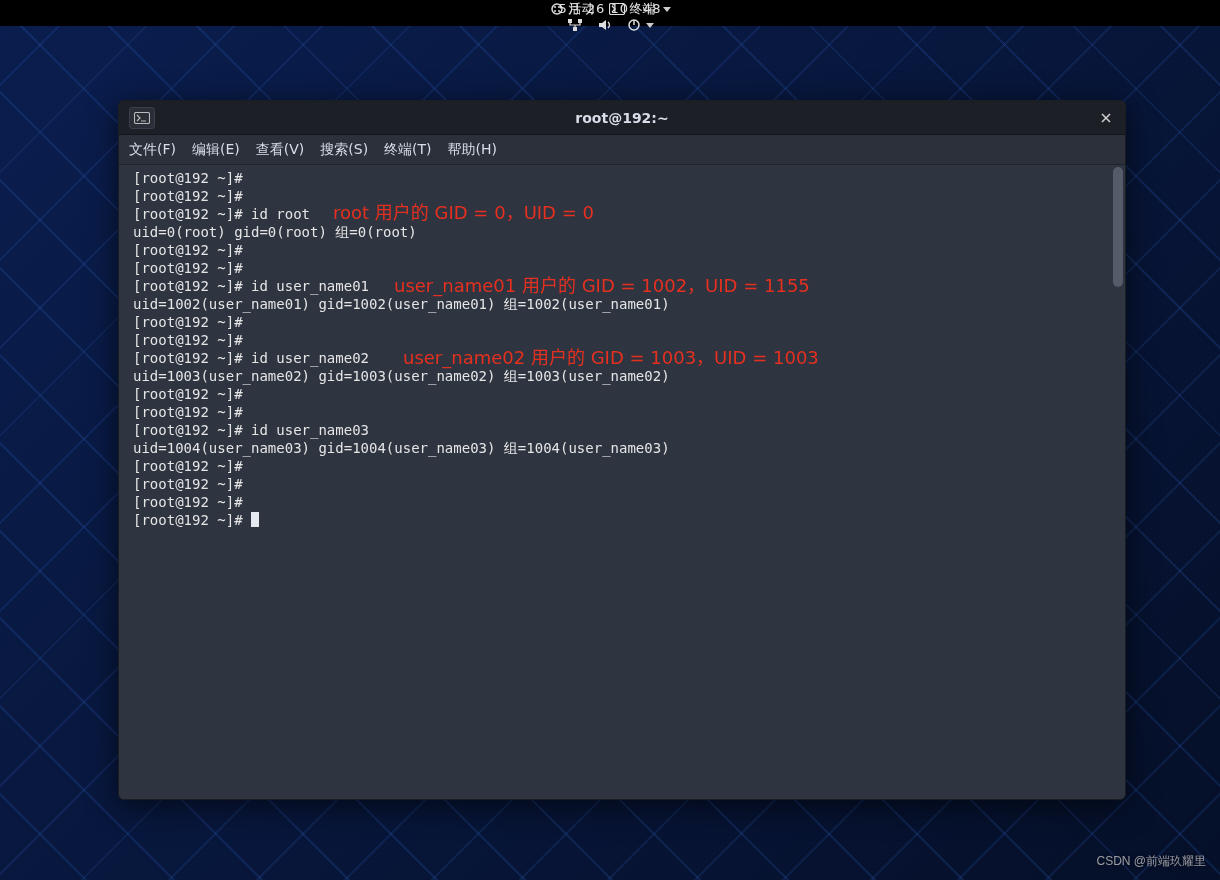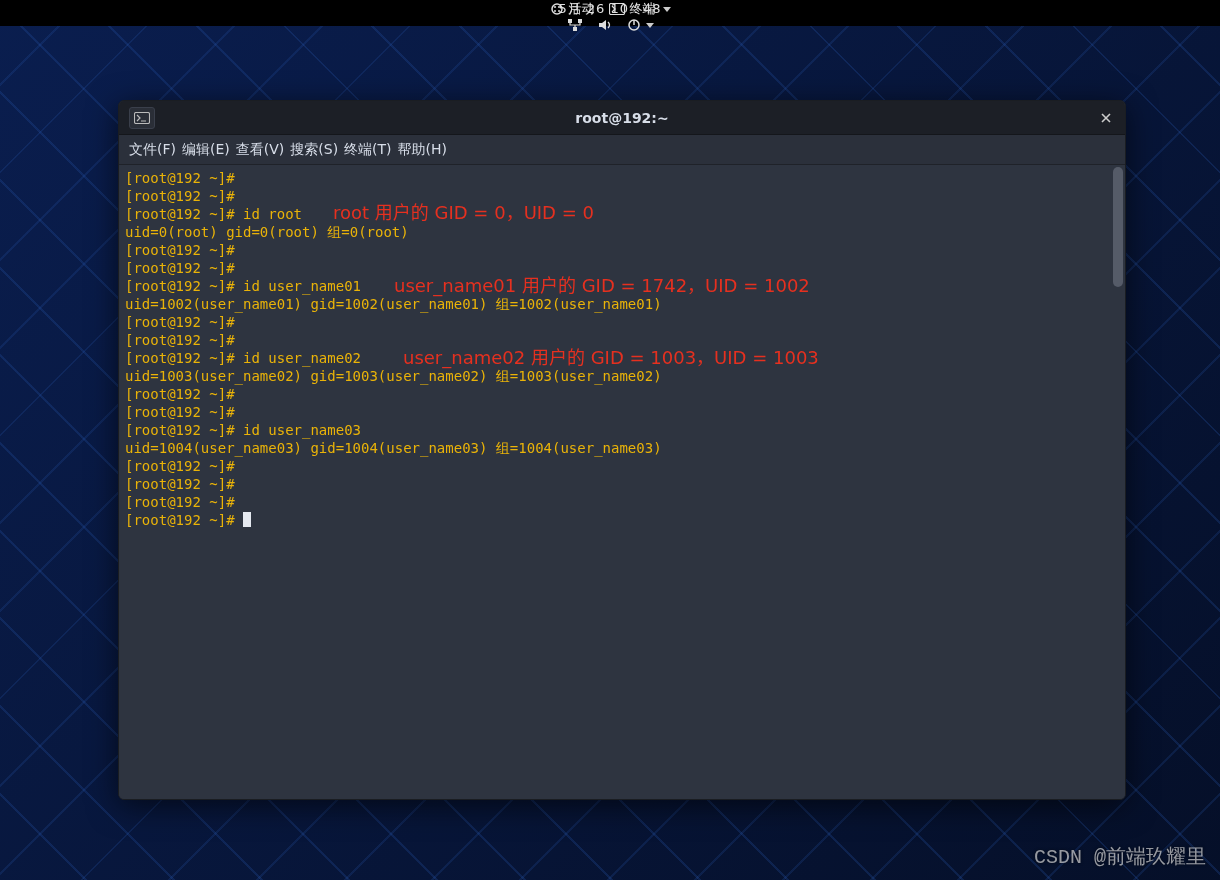--- a/index.html
+++ b/index.html
@@ -51,49 +51,49 @@
   .titlebar .tb-title { position:absolute; left:50%; transform:translateX(-50%); font-weight:bold; font-size:14px; }
   .titlebar .tb-close {
     position:absolute; right:8px; top:6px; width:22px;height:22px; border-radius:3px;
     display:flex;align-items:center;justify-content:center; color:#ccc; font-size:14px;
   }
   .term-icon-btn {
     width:26px;height:22px;border:1px solid #3a3f4b;border-radius:3px;
     display:flex;align-items:center;justify-content:center;background:#2a2e37;
   }
   .menubar {
-    height:30px; background:#2b303b; display:flex; align-items:center; gap:6px;
+    height:30px; background:#2b303b; display:flex; align-items:center; gap:16px;
     padding:0 10px; color:#d8dee9; font-size:14px; border-bottom:1px solid #1f2229;
   }
   .menubar .menu-item { cursor:default; }
   .term-body {
     flex:1; position:relative; background:#2e3440; padding:4px 6px 4px 6px;
   }
   .term-scroll {
     position:absolute; right:2px; top:2px; bottom:2px; width:10px;
   }
   .term-scroll .thumb {
     position:absolute; left:0; right:0; top:0; height:120px;
     background:#555b68; border-radius:5px;
   }
   .term-pre {
-    color:#eab308; font-family:"DejaVu Sans Mono","Noto Sans Mono",monospace;
-    font-size:14px; line-height:18px; white-space:pre;
+    color:#e5e5e5; font-family:"DejaVu Sans Mono","Noto Sans Mono",monospace;
+    font-size:14px; line-height:18px; white-space:pre;margin-left:8px;
   }
   .annot {
     position:absolute; color:#e6301f; font-size:18px;
     font-family:"DejaVu Sans","Noto Sans CJK SC",sans-serif; font-weight:400;
     white-space:nowrap;
   }
   .cursor-block {
     display:inline-block; width:8px; height:15px; background:#e5e9f0; vertical-align:-2px;
   }
   .watermark {
     position:absolute; right:14px; bottom:10px; color:rgba(230,230,230,0.65);
-    font-size:20px; z-index:6; font-family:Liberation Mono, monospace;
+    font-size:12px; z-index:6; font-family:Liberation Sans, sans-serif;
     text-shadow:0 0 3px rgba(0,0,0,0.6);
   }
 </style>
 </head>
 <body>
 
 <div class="desktop-bg"></div>
 
 <div class="topbar">
   <div class="left">
@@ -186,21 +186,21 @@
 [root@192 ~]# 
 [root@192 ~]# 
 [root@192 ~]# id user_name03
 uid=1004(user_name03) gid=1004(user_name03) 组=1004(user_name03)
 [root@192 ~]# 
 [root@192 ~]# 
 [root@192 ~]# 
 [root@192 ~]# <span class="cursor-block"></span></div>
 
     <div class="annot" style="left:214px; top:33px;">root 用户的 GID = 0，UID = 0</div>
-    <div class="annot" style="left:275px; top:106px;">user_name01 用户的 GID = 1742，UID = 1002</div>
+    <div class="annot" style="left:275px; top:106px;">user_name01 用户的 GID = 1002，UID = 1155</div>
     <div class="annot" style="left:284px; top:178px;">user_name02 用户的 GID = 1003，UID = 1003</div>
     <div class="term-scroll">
       <div class="thumb"></div>
     </div>
   </div>
 </div>
 
 <div class="watermark">CSDN @前端玖耀里</div>
 
 </body></html>

